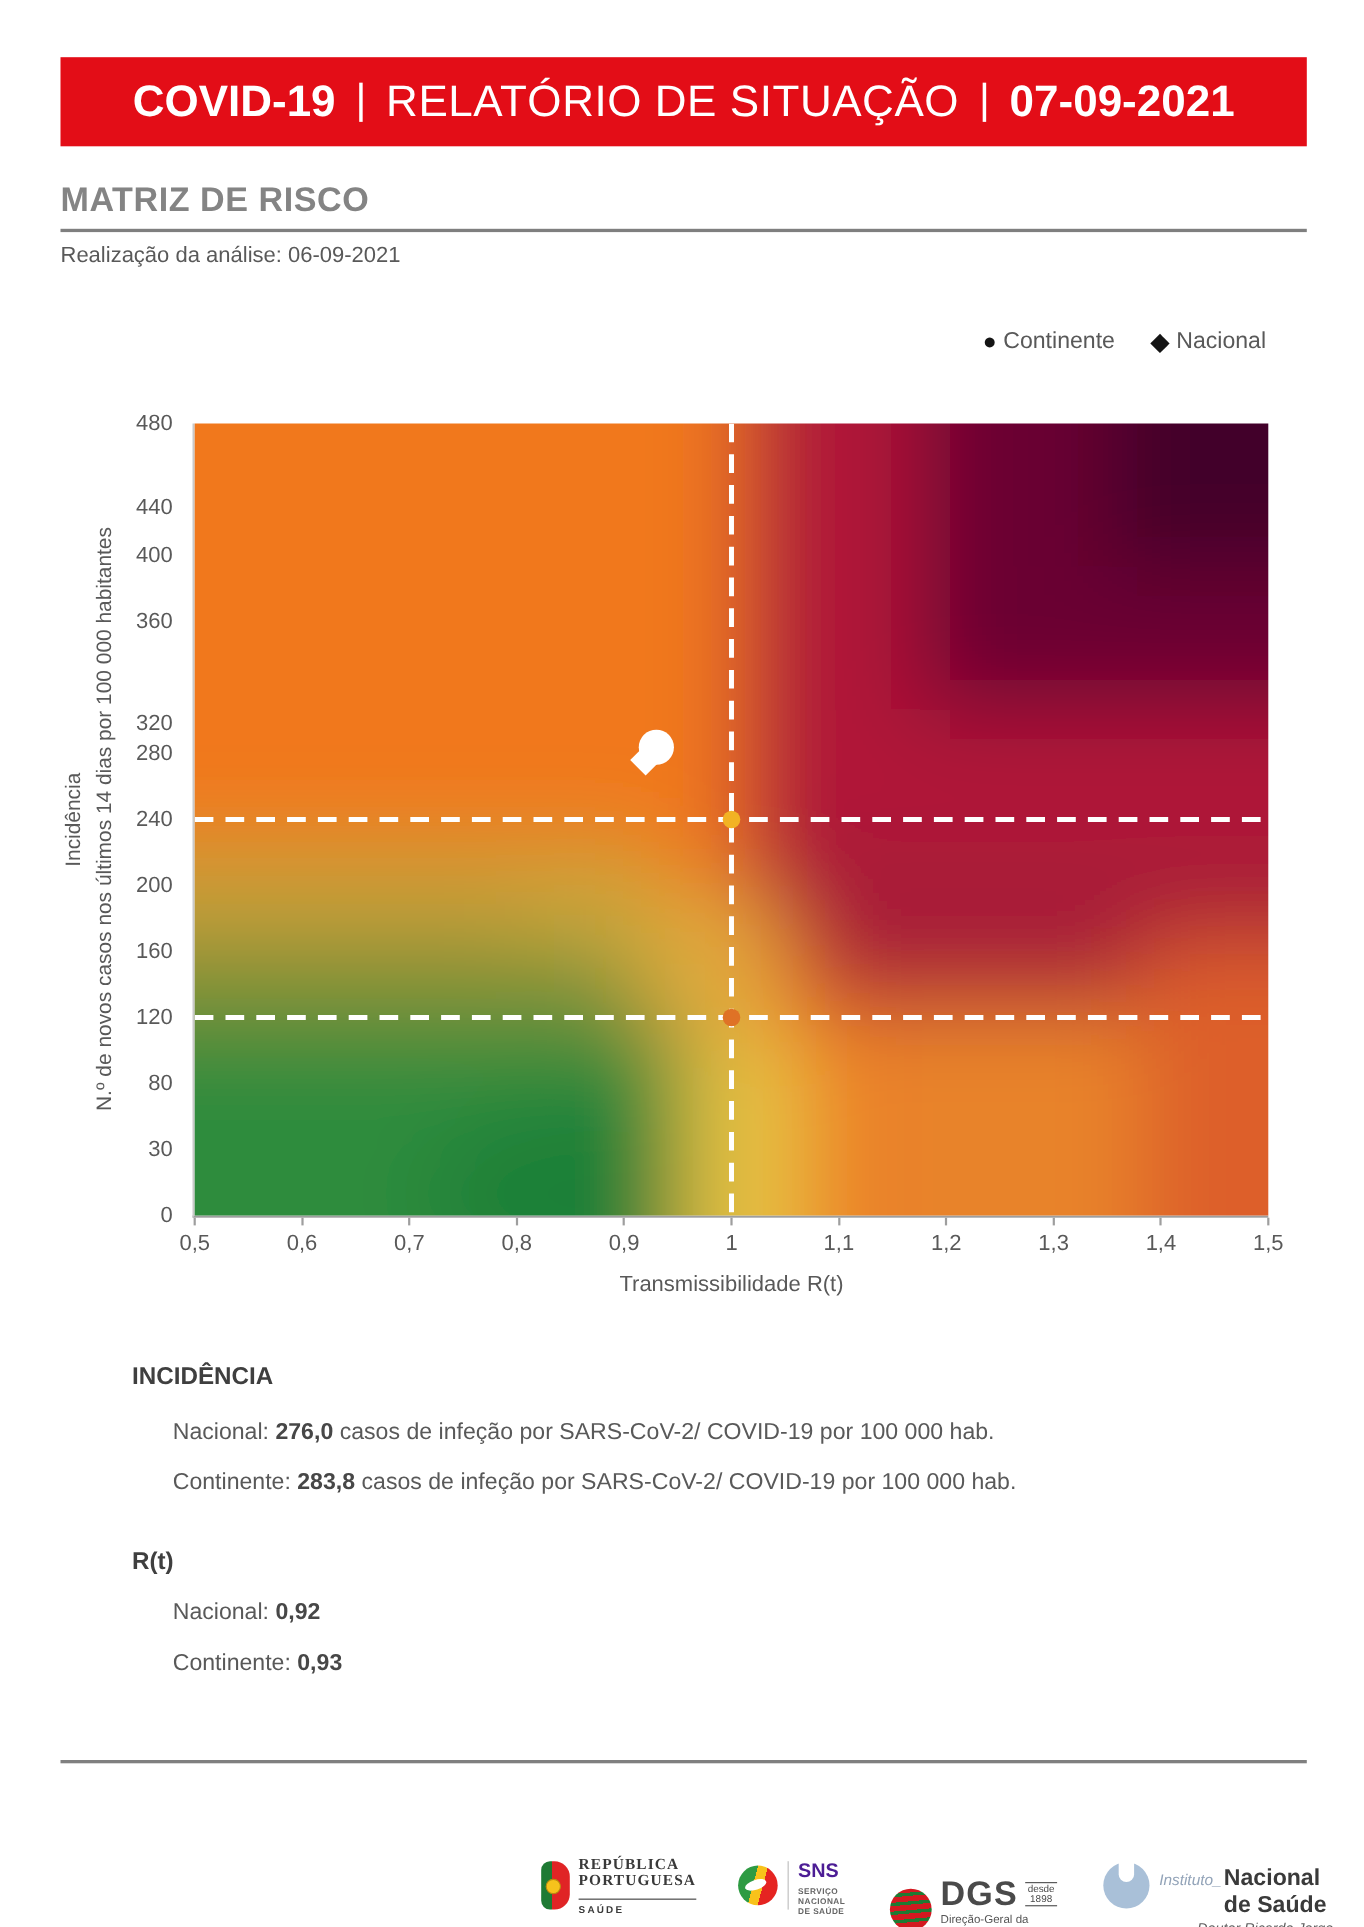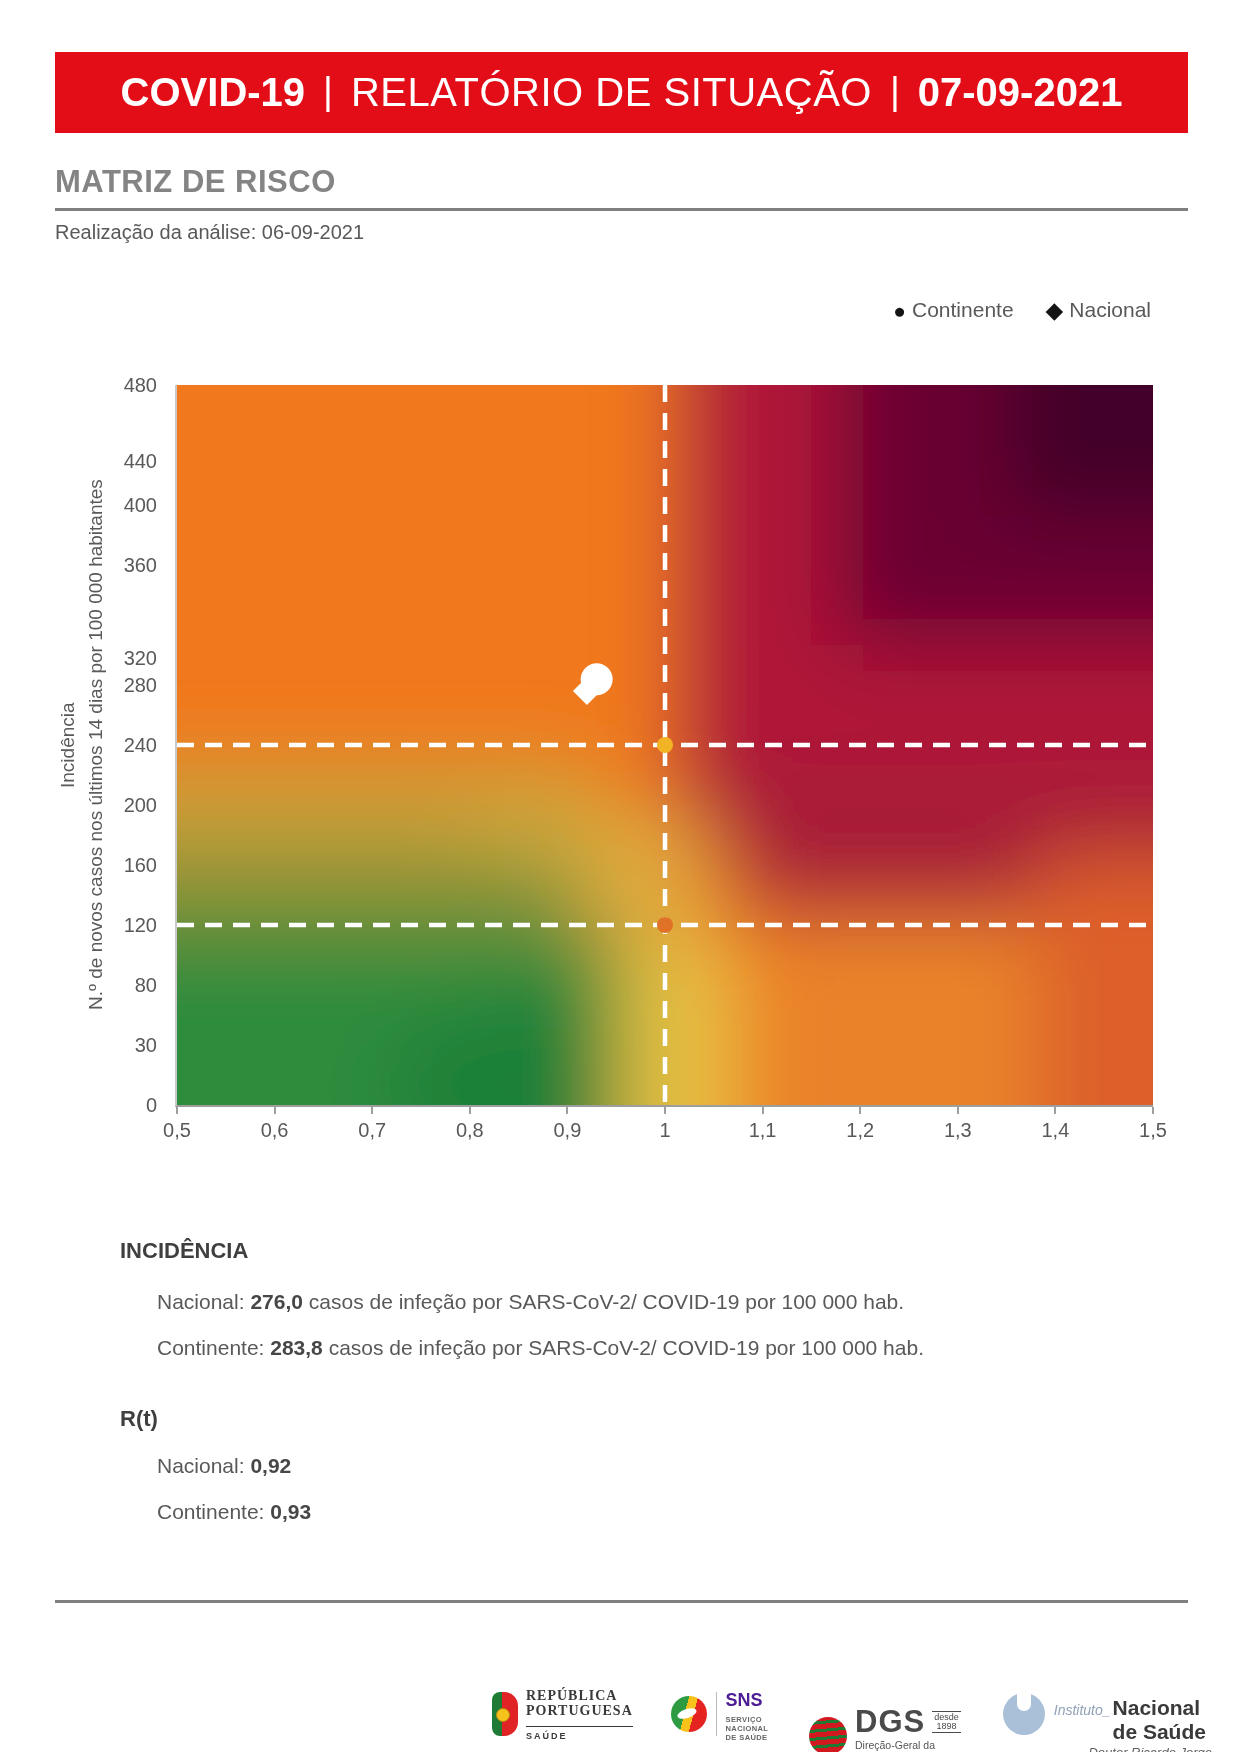--- a/index.html
+++ b/index.html
@@ -185,20 +185,21 @@
         <span class="xtick" style="left: 547.6px;">1,1</span>
         <i class="xtickmark" style="left: 684.2px;"></i>
         <span class="xtick" style="left: 645.2px;">1,2</span>
         <i class="xtickmark" style="left: 781.8px;"></i>
         <span class="xtick" style="left: 742.8px;">1,3</span>
         <i class="xtickmark" style="left: 879.4px;"></i>
         <span class="xtick" style="left: 840.4px;">1,4</span>
         <i class="xtickmark" style="left: 977px;"></i>
         <span class="xtick" style="left: 938px;">1,5</span>
       </div>
+    <div class="x-title">Transmissibilidade R(t)</div>
   </div>
 
   <div class="sec-head" style="top:1238px;">INCIDÊNCIA</div>
   <div class="para" style="top:1290px;">
     <span>Nacional: </span><b>276,0</b><span> casos de infeção por SARS-CoV-2/ COVID-19 por 100 000 hab.</span>
   </div>
   <div class="para" style="top:1336px;">
     <span>Continente: </span><b>283,8</b><span> casos de infeção por SARS-CoV-2/ COVID-19 por 100 000 hab.</span>
   </div>
 

